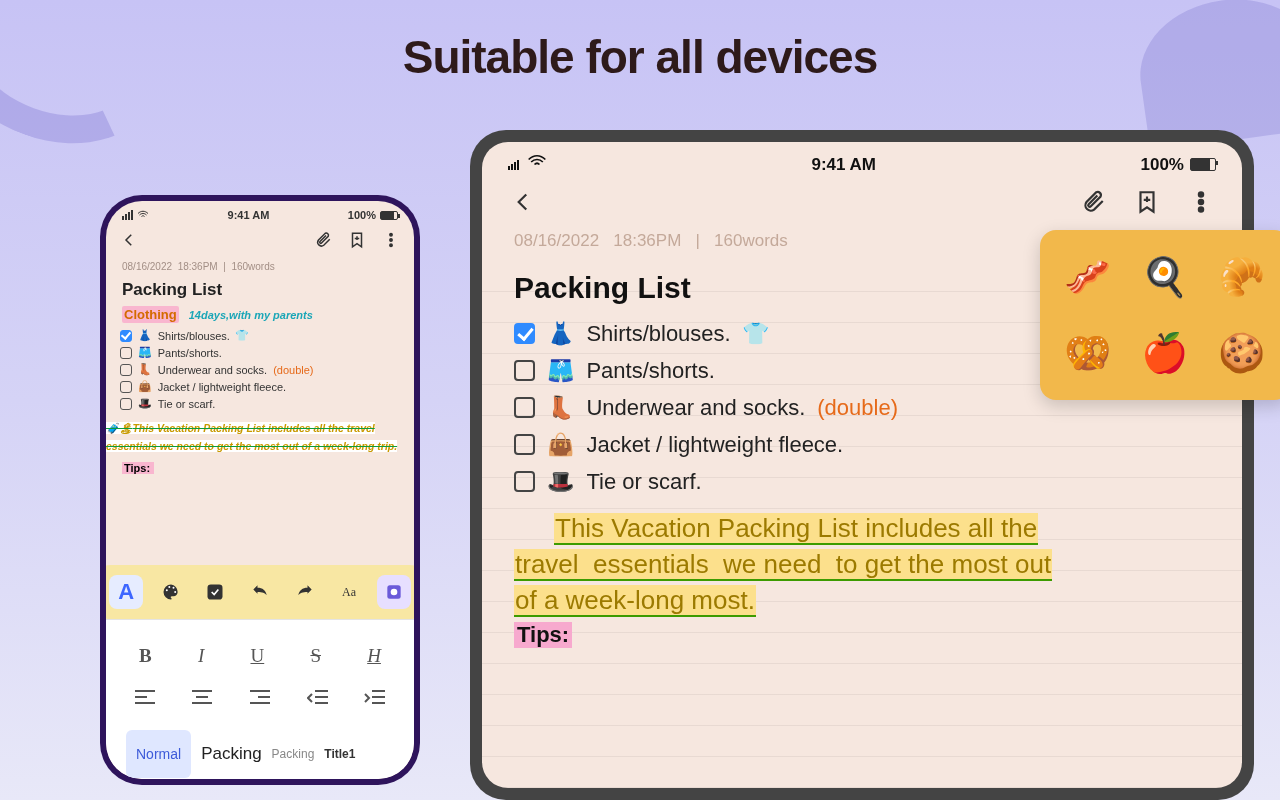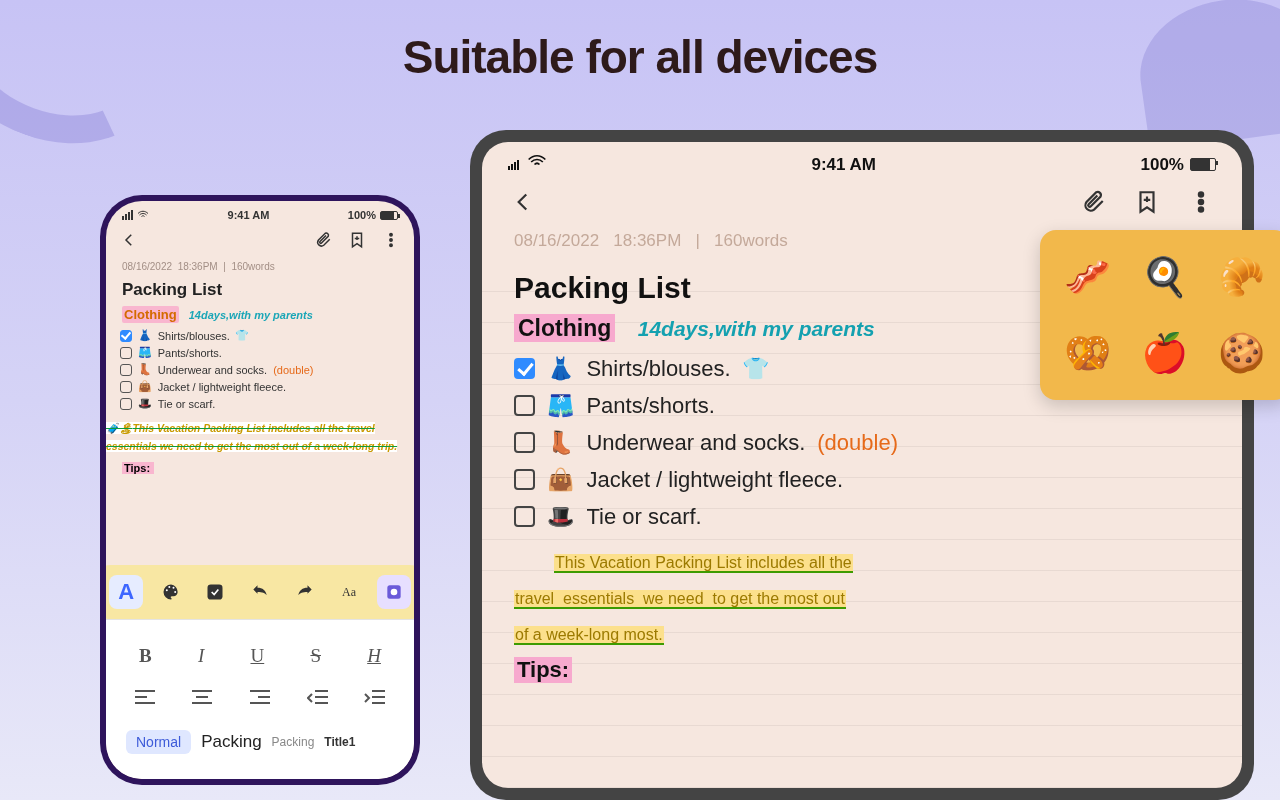--- a/index.html
+++ b/index.html
@@ -71,21 +71,21 @@
   .tbar-btn.sel{background:#e6ecff;}
   .tbar-btn svg{width:20px;height:20px;}
   .fmtA{font-size:22px;font-weight:700;color:#3d66ff;}
   .fmtAa{font-size:12px;font-family:Georgia,serif;color:#333;}
 
   .panel{position:absolute;bottom:0;left:0;right:0;height:160px;background:#fff;
     border-top:1px solid #e4e4e4;border-radius:0 0 36px 36px;padding:14px 10px;}
   .panel-row{display:flex;justify-content:space-around;align-items:center;height:44px;}
   .panel-row .it{font-family:Georgia,serif;font-size:19px;color:#555;}
   .style-row{display:flex;gap:10px;align-items:center;padding:0 10px;}
-  .style-pill{background:#dfe7ff;color:#3d5bd9;padding:4px 10px;border-radius:6px;font-size:14px;}
+  .style-pill{background:#dfe7ff;color:#3d5bd9;padding:16px 10px;border-radius:6px;font-size:14px;}
   .style-item{font-size:17px;color:#222;}
   .style-item.sm{font-size:12px;color:#888;}
 
   
   .tablet{position:absolute;top:130px;left:470px;width:784px;height:670px;
     background:#444;border-radius:36px;padding:12px;}
   .tablet-screen{width:100%;height:100%;background:#f6e7df;border-radius:26px;
     overflow:hidden;display:flex;flex-direction:column;position:relative;}
   .t-status{display:flex;justify-content:space-between;align-items:center;
     padding:10px 26px 4px;font-size:17px;font-weight:700;color:#111;}
@@ -99,21 +99,21 @@
       repeating-linear-gradient(180deg,transparent 0,transparent 30px,rgba(0,0,0,.06) 30px,rgba(0,0,0,.06) 31px);
     margin-top:6px;}
   .t-title{font-size:30px;font-weight:800;color:#111;margin-bottom:10px;}
   .t-clothing{font-size:23px;font-weight:800;color:#111;background:#f7a9ce;padding:1px 4px;}
   .t-sub{color:#14a1b0;font-style:italic;font-weight:800;font-size:21px;margin-left:18px;}
   .t-list{margin-top:8px;}
   .t-row{display:flex;align-items:center;gap:12px;font-size:22px;color:#222;height:37px;}
   .t-chk{width:21px;height:21px;border:2px solid #444;border-radius:4px;flex-shrink:0;}
   .t-chk.checked{background:#2f8bff;border-color:#2f8bff;position:relative;}
   .t-chk.checked:after{content:"";position:absolute;left:5px;top:0px;width:6px;height:12px;border:solid #fff;border-width:0 3px 3px 0;transform:rotate(40deg);}
-  .t-para{margin-top:10px;font-size:16px;line-height:36px;color:#9c7a00;}
+  .t-para{margin-top:10px;font-size:26px;line-height:36px;color:#9c7a00;}
   .t-para u{text-decoration:none;border-bottom:2px solid #3d9b00;background:#fce08c;padding:0 1px;}
   .t-tips{display:inline-block;margin-top:4px;background:#f7a9ce;font-size:22px;font-weight:700;color:#111;padding:0 3px;}
 
   
   .stickers{position:absolute;top:230px;right:-10px;width:250px;height:170px;background:#f2b84b;border-radius:16px;padding:14px;
      display:grid;grid-template-columns:1fr 1fr 1fr;gap:10px;box-shadow:0 6px 18px rgba(0,0,0,.18);}
   .stk{background:transparent;display:flex;align-items:center;justify-content:center;font-size:38px;}
   .t-para-indent{padding-left:40px;}
 </style>
 </head>
@@ -326,24 +326,20 @@
             </svg></span>
      </div>
    </div>
 
    <div class="t-meta">
      <span>08/16/2022</span>&nbsp;&nbsp;&nbsp;<span>18:36PM</span>&nbsp;&nbsp;&nbsp;|&nbsp;&nbsp;&nbsp;<span>160words</span>
    </div>
 
    <div class="t-note">
      <div class="t-title">Packing List</div>
-     <div>
-       <span class="t-clothing">Clothing</span>
-       <span class="t-sub">14days,with my parents</span>
-     </div>
      <div class="t-list">
        <div class="t-row">
             <span class="t-chk checked"></span>
             <span>👗</span>
             <span>Shirts/blouses.</span>
             <span>👕</span>
           </div>
        <div class="t-row">
             <span class="t-chk"></span>
             <span>🩳</span>

